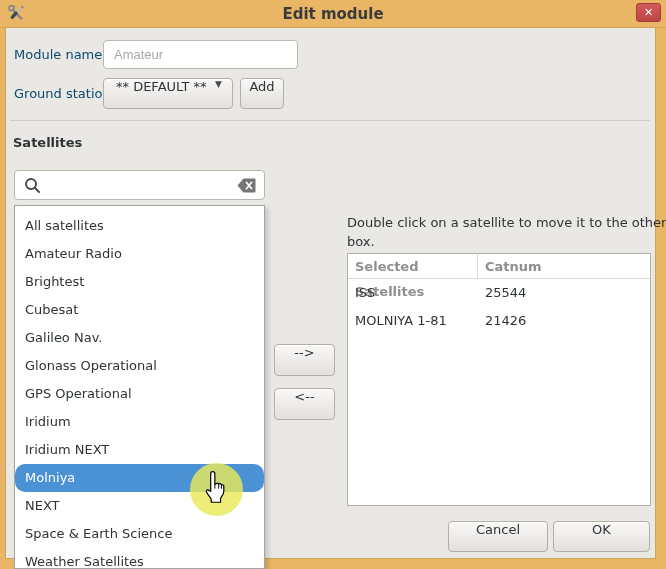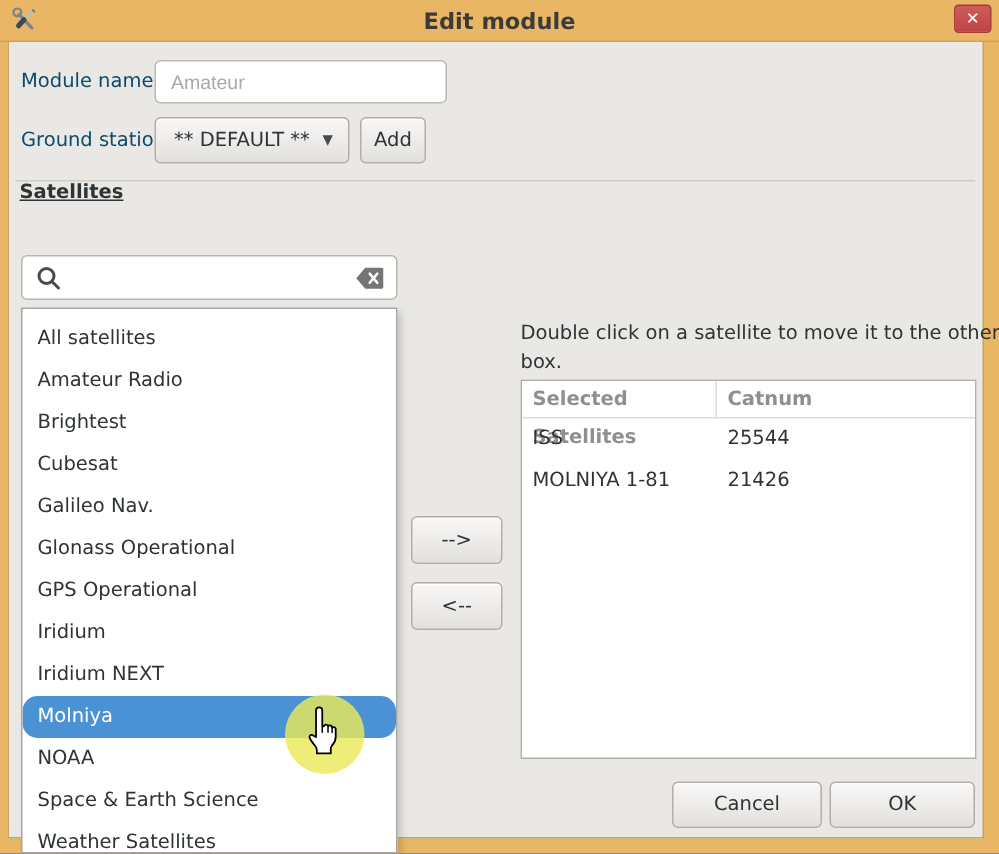--- a/index.html
+++ b/index.html
@@ -28,33 +28,33 @@
     background:#e9e8e4; border:1px solid #c9a557; border-top:none; }
 
   .label { position:absolute; color:#0c4a6e; }
 
   
   .text-input { position:absolute; background:#fff; border:1px solid #bcb9b1;
     border-radius:4px; font-family:Liberation Sans, sans-serif; font-size:13px; color:#1d4ed8;
     padding:0 10px; outline:none; }
   .text-input::placeholder { color:#a9a9a9; }
 
-  .btn { position:absolute; display:flex; align-items:center; justify-content:center;
+  .btn { position:absolute; display:flex; justify-content:center;
     background:linear-gradient(#f9f8f7,#e2e0dc); border:1px solid #b3afa7;
     border-radius:4px; box-shadow:inset 0 1px 0 #fff; font-size:13px; color:#2e3436;
     cursor:default; }
 
   .combo { justify-content:flex-start; padding:0 10px 0 12px; }
   .combo .combo-value { flex:1; }
   .combo .combo-arrow { font-size:9px; color:#4a4a4a; margin-left:8px; }
 
   .separator { position:absolute; left:10px; top:120px; width:640px; height:1px;
     background:#cfcdc7; }
 
-  .section-label { position:absolute; left:13px; top:121px; font-weight:bold;text-decoration:underline; }
+  .section-label { position:absolute; left:13px; top:135px; font-weight:bold; }
 
   
   .search-entry { position:absolute; left:14px; top:170px; width:251px; height:30px;
     background:#fff; border:1px solid #b9b6ae; border-radius:4px; }
   .search-entry .search-icon { position:absolute; left:9px; top:6px; }
   .search-entry .clear-icon { position:absolute; right:8px; top:7px; }
   .search-entry input { position:absolute; left:32px; top:1px; width:185px; height:26px;
     border:none; outline:none; font-family:inherit; font-size:13px; background:transparent; }
 
   
@@ -140,21 +140,21 @@
       <div class="group-row">All satellites</div>
       <div class="group-row">Amateur Radio</div>
       <div class="group-row">Brightest</div>
       <div class="group-row">Cubesat</div>
       <div class="group-row">Galileo Nav.</div>
       <div class="group-row">Glonass Operational</div>
       <div class="group-row">GPS Operational</div>
       <div class="group-row">Iridium</div>
       <div class="group-row">Iridium NEXT</div>
       <div class="group-row selected">Molniya</div>
-      <div class="group-row">NOAA</div>
+      <div class="group-row">NEXT</div>
       <div class="group-row">Space &amp; Earth Science</div>
       <div class="group-row">Weather Satellites</div>
     </div>
 
   <div class="instruction">Double click on a satellite to move it to the other box.</div>
 
   <div class="sat-table">
     <div class="thead">
       <div class="th col-name">Selected Satellites</div>
       <div class="th col-cat">Catnum</div>

